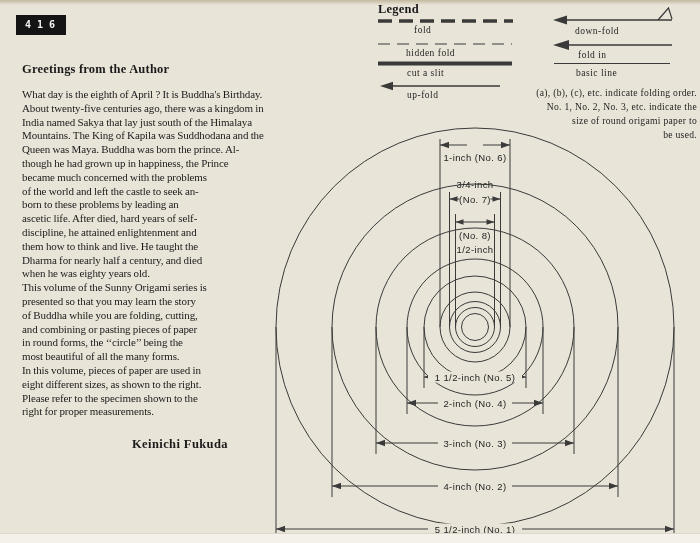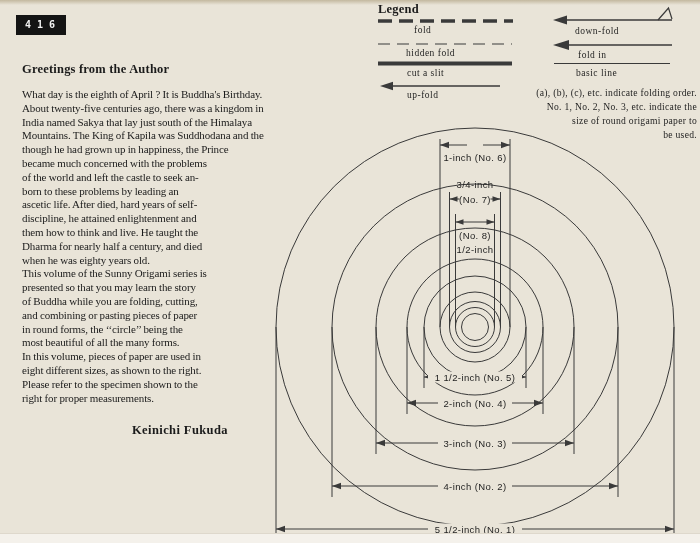--- a/index.html
+++ b/index.html
@@ -54,20 +54,21 @@
     <span>416</span>
   </div>
 
   <div id="author">
     <div id="author-title">Greetings from the Author</div>
     <div id="para1" class="para">
         <div class="t-line">What day is the eighth of April ? It is Buddha's Birthday.</div>
         <div class="t-line">About twenty-five centuries ago, there was a kingdom in</div>
         <div class="t-line">India named Sakya that lay just south of the Himalaya</div>
         <div class="t-line">Mountains. The King of Kapila was Suddhodana and the</div>
+        <div class="t-line">Queen was Maya. Buddha was born the prince. Al-</div>
         <div class="t-line">though he had grown up in happiness, the Prince</div>
         <div class="t-line">became much concerned with the problems</div>
         <div class="t-line">of the world and left the castle to seek an-</div>
         <div class="t-line">born to these problems by leading an</div>
         <div class="t-line">ascetic life. After died, hard years of self-</div>
         <div class="t-line">discipline, he attained enlightenment and</div>
         <div class="t-line">them how to think and live. He taught the</div>
         <div class="t-line">Dharma for nearly half a century, and died</div>
         <div class="t-line">when he was eighty years old.</div>
         <div class="t-line">This volume of the Sunny Origami series is</div>

